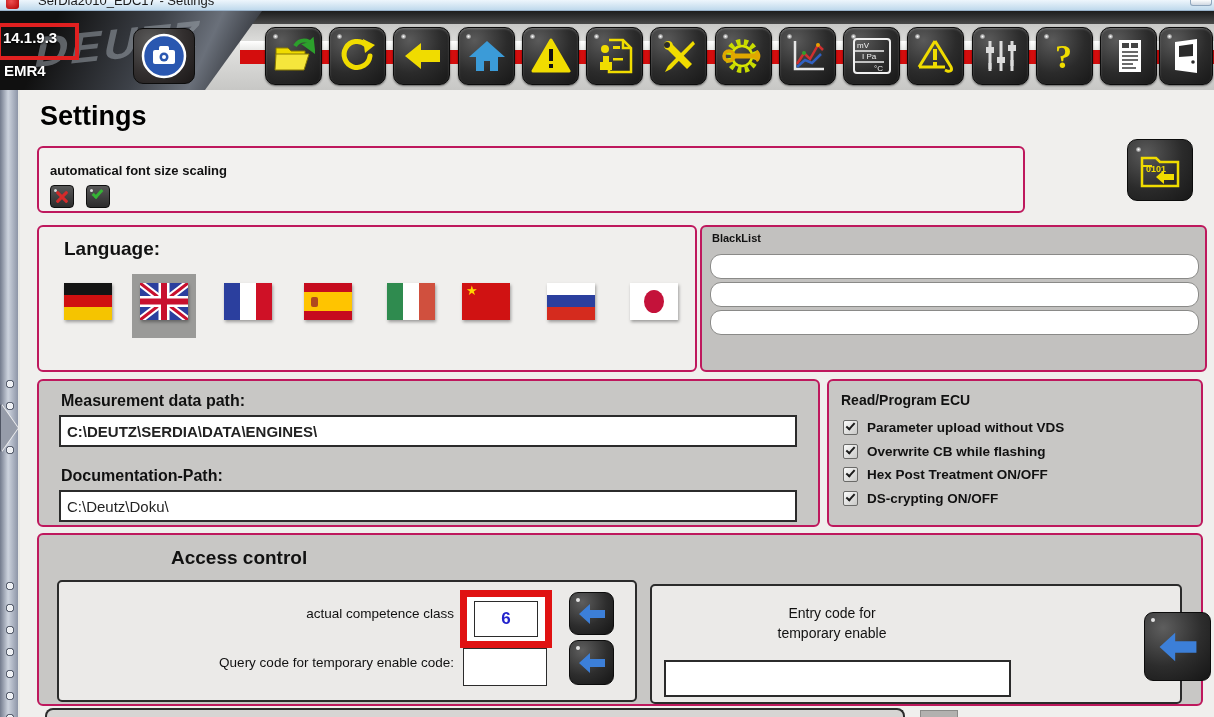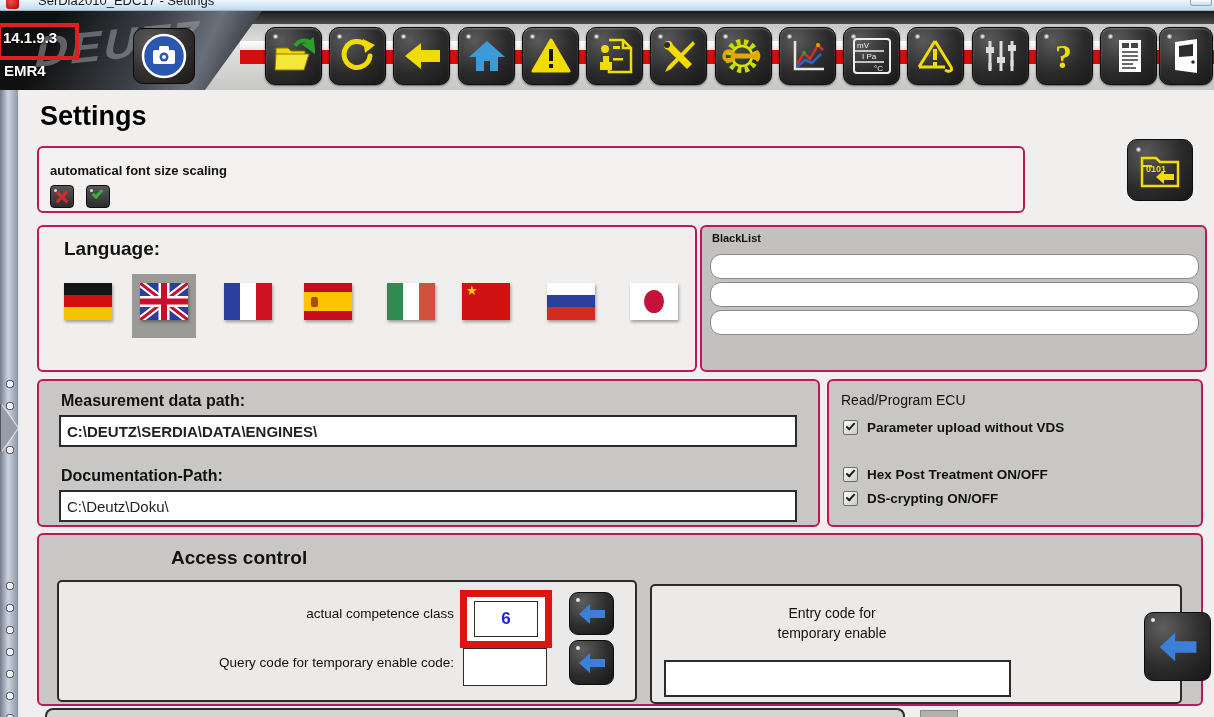--- a/index.html
+++ b/index.html
@@ -98,21 +98,21 @@
   .p-blacklist .lbl { position:absolute; left:10px; top:5px; font-size:11px; font-weight:700; color:#111; }
   .blfield { position:absolute; left:8px; width:489px; height:25px; background:#fff; border:1px solid #8a8a88;
     border-radius:11px; font-size:13px; padding:0 8px; }
 
   .p-paths { left:37px; top:379px; width:783px; height:148px; background:#c8c7c5; }
   .p-paths .lbl { position:absolute; left:22px; font-size:16px; font-weight:700; color:#111; }
   .pathinput { position:absolute; left:20px; width:738px; height:32px; background:#fff; border:2px solid #2b2b2b;
     font-size:15px; color:#222; padding:0 6px; font-family:"Liberation Sans",sans-serif; }
 
   .p-ecu { left:827px; top:379px; width:376px; height:148px; background:#c8c7c5; }
-  .p-ecu .lbl { position:absolute; left:12px; top:11px; font-size:14px; font-weight:400; color:#111; }
+  .p-ecu .lbl { position:absolute; left:12px; top:11px; font-size:14px; font-weight:700; color:#111; }
   .ecurow { position:absolute; left:14px; height:18px; display:flex; align-items:center; gap:9px; cursor:pointer; }
   .cbx { width:15px; height:15px; background:linear-gradient(135deg,#fbfbfb,#c9c9c7); border:1px solid #6a6a68;
     border-radius:2px; position:relative; flex:none; }
   .cbx i { position:absolute; left:2px; top:2px; width:9px; height:5px;
     border-left:2px solid #1b1b1b; border-bottom:2px solid #1b1b1b; transform:rotate(-48deg); }
   .ecurow span.txt { font-size:13.5px; font-weight:700; color:#111; }
 
   .p-access { left:37px; top:533px; width:1166px; height:173px; background:#c8c7c5; }
   .p-access > .lbl { position:absolute; left:132px; top:12px; font-size:19px; font-weight:700; color:#111; }
   .innerbox { position:absolute; border:2px solid #2b2b2b; border-radius:5px; background:#ebeae8; }
@@ -357,20 +357,26 @@
 </div>
 
 <div class="panel p-ecu">
   <div class="lbl">Read/Program ECU</div>
   <div class="ecurow" style="top:37px">
     <div class="cbx">
         <i></i>
       </div>
     <span class="txt">Parameter upload without VDS</span>
   </div>
+  <div class="ecurow" style="top:61px">
+    <div class="cbx">
+        <i></i>
+      </div>
+    <span class="txt">Overwrite CB while flashing</span>
+  </div>
   <div class="ecurow" style="top:84px">
     <div class="cbx">
         <i></i>
       </div>
     <span class="txt">Hex Post Treatment ON/OFF</span>
   </div>
   <div class="ecurow" style="top:108px">
     <div class="cbx">
         <i></i>
       </div>

